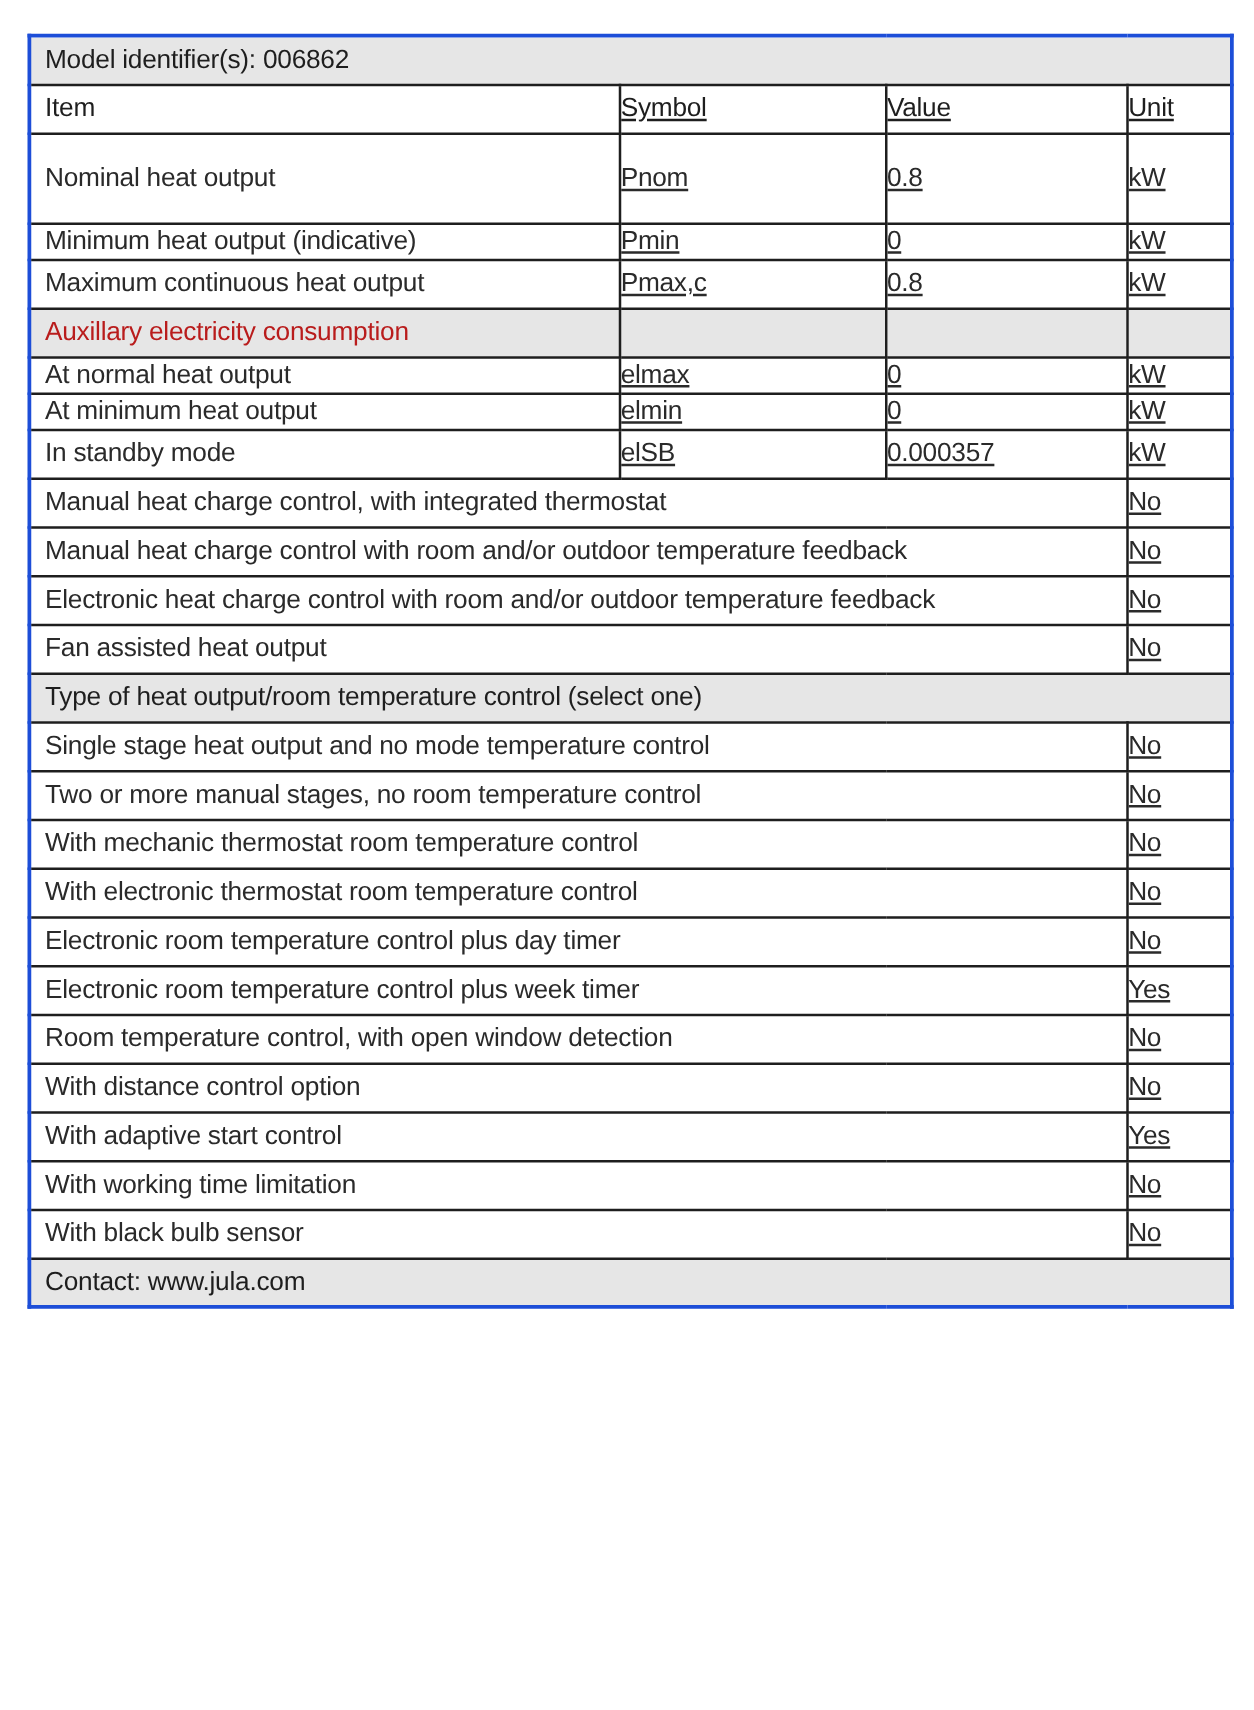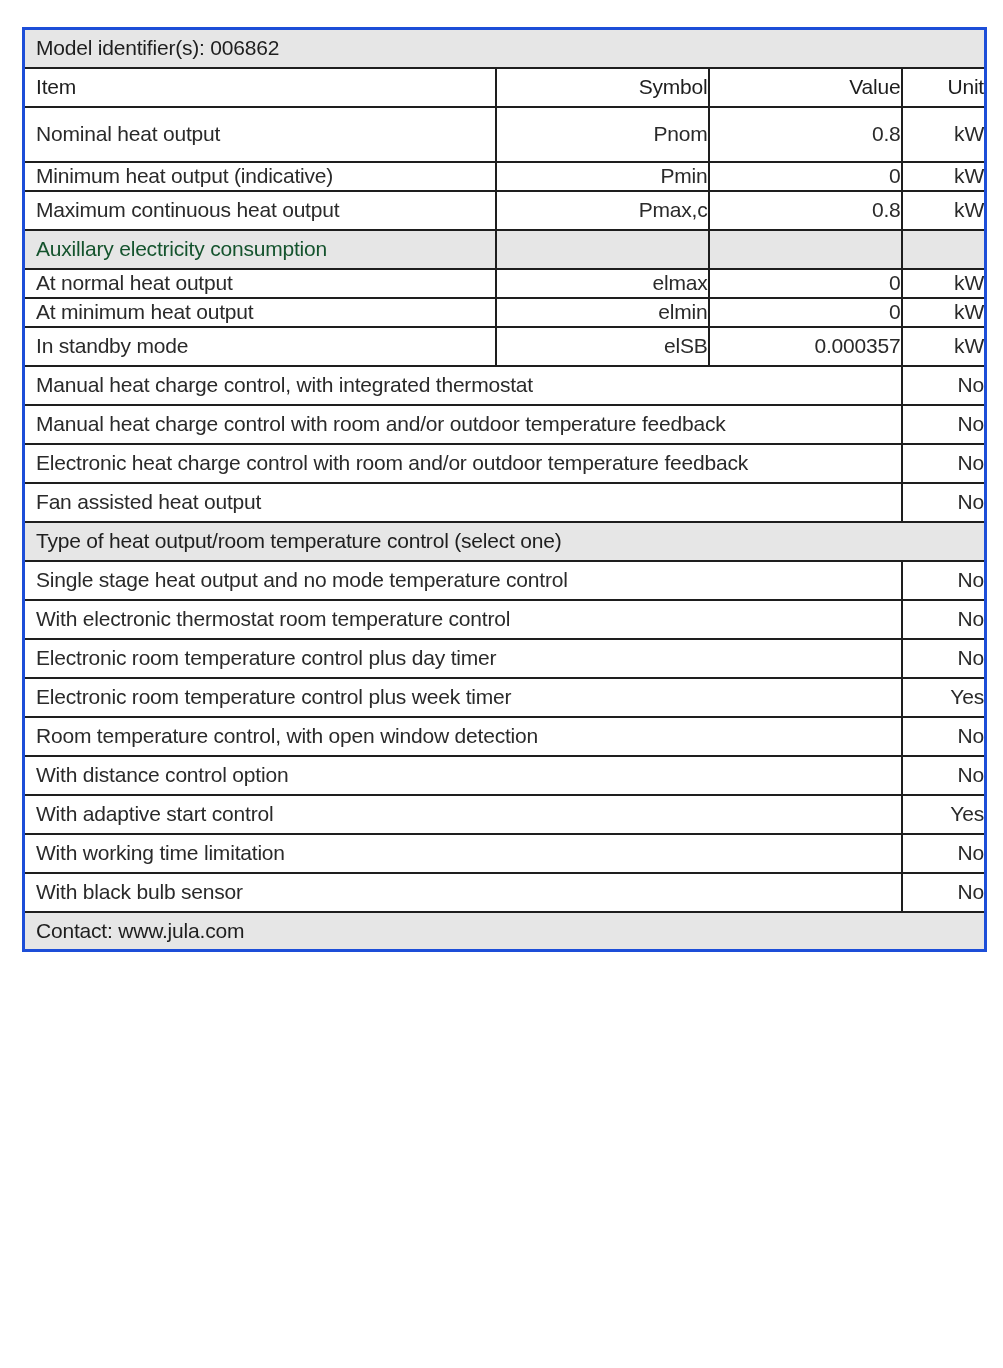--- a/index.html
+++ b/index.html
@@ -13,25 +13,25 @@
     border: 2.5px solid #1e1e1e;
     padding: 0 0 0 11px;
     font-size: 21px;
     font-weight: normal;
     letter-spacing: -0.2px;
     white-space: nowrap;
     overflow: hidden;
     vertical-align: middle;
   }
   .shade td { background: #e6e6e6; }
-  td.center { text-align: right; padding: 0 !important; }
-  td.bold { font-weight: normal; color: #14532d; }
+  td.center { text-align: left; padding: 0 !important; text-decoration: underline; }
+  td.bold { font-weight: normal; color: #b91c1c; }
   .h42 { height: 39px; }
   .h44 { height: 29px; }
-  .h58 { height: 55px; }
+  .h58 { height: 72px; }
   .light { color: #2a2a2a; }
 </style>
 </head>
 <body>
 
 <table class="spec">
   <colgroup>
     <col style="width:472px">
     <col style="width:213px">
     <col style="width:193px">
@@ -110,20 +110,28 @@
     </tr>
 
     <tr class="shade h42">
       <td colspan="4">Type of heat output/room temperature control (select one)</td>
     </tr>
     <tr class="h42 light">
       <td colspan="3">Single stage heat output and no mode temperature control</td>
       <td class="center">No</td>
     </tr>
     <tr class="h42 light">
+      <td colspan="3">Two or more manual stages, no room temperature control</td>
+      <td class="center">No</td>
+    </tr>
+    <tr class="h42 light">
+      <td colspan="3">With mechanic thermostat room temperature control</td>
+      <td class="center">No</td>
+    </tr>
+    <tr class="h42 light">
       <td colspan="3">With electronic thermostat room temperature control</td>
       <td class="center">No</td>
     </tr>
     <tr class="h42 light">
       <td colspan="3">Electronic room temperature control plus day timer</td>
       <td class="center">No</td>
     </tr>
     <tr class="h42 light">
       <td colspan="3">Electronic room temperature control plus week timer</td>
       <td class="center">Yes</td>

